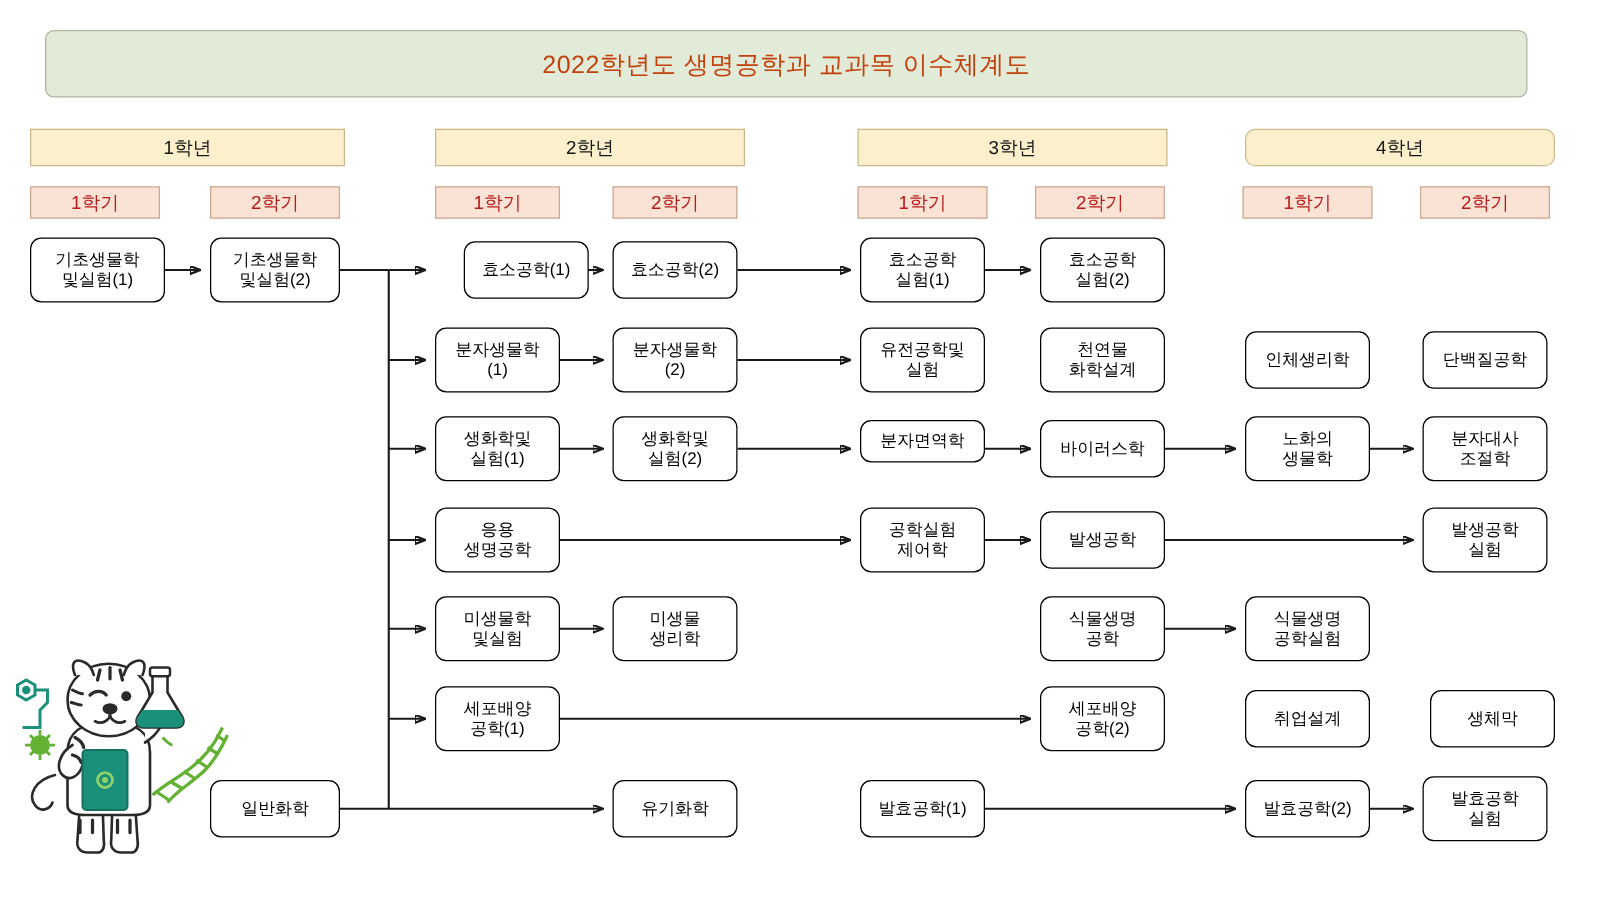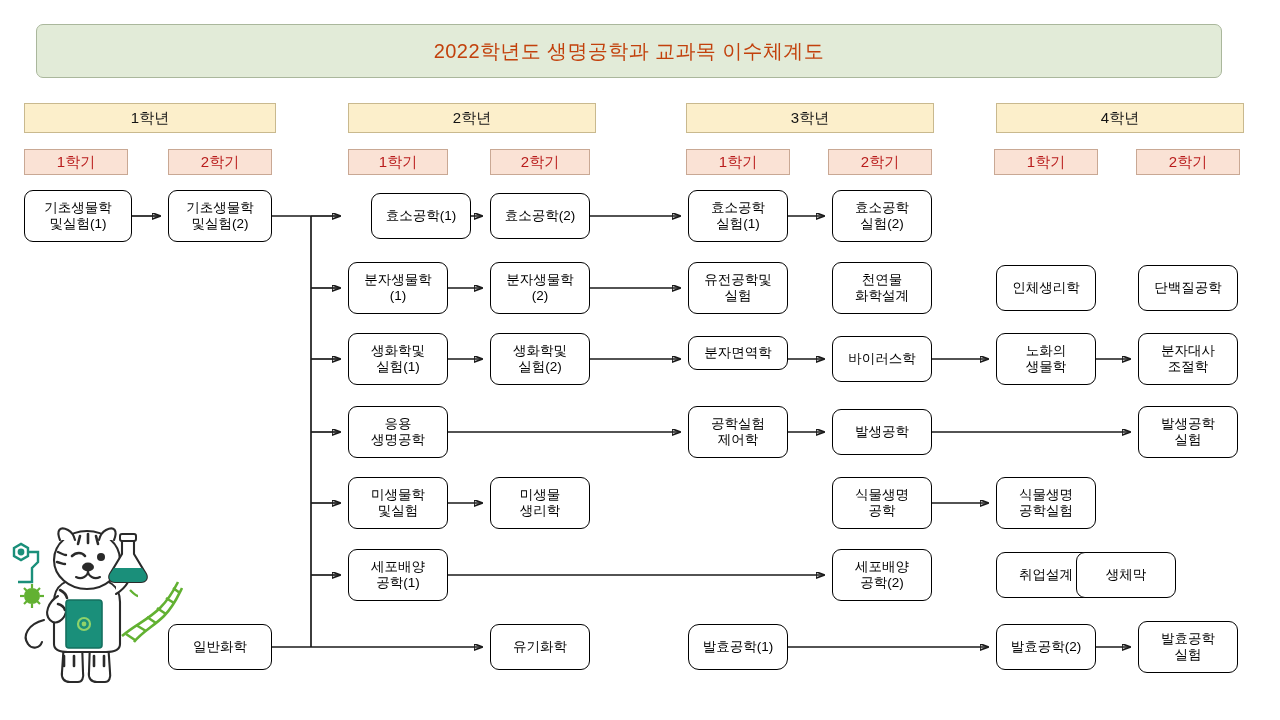--- a/index.html
+++ b/index.html
@@ -115,21 +115,21 @@
 <div id="stage">
 
   <div class="title-banner">
     <span>2022학년도 생명공학과 교과목 이수체계도</span>
   </div>
 
   <div id="year-heads">
       <div class="year-head" style="left: 24px; top: 103px; width: 252px;">1학년</div>
       <div class="year-head" style="left: 348px; top: 103px; width: 248px;">2학년</div>
       <div class="year-head" style="left: 686px; top: 103px; width: 248px;">3학년</div>
-      <div class="year-head" style="left: 996px; top: 103px; width: 248px;">4학년</div>
+      <div class="year-head" style="left: 996px; top: 103px; width: 248px; border-radius: 8px;">4학년</div>
     </div>
 
   <div id="sem-heads">
       <div class="sem-head" style="left: 24px; top: 149px; width: 104px;">1학기</div>
       <div class="sem-head" style="left: 168px; top: 149px; width: 104px;">2학기</div>
       <div class="sem-head" style="left: 348px; top: 149px; width: 100px;">1학기</div>
       <div class="sem-head" style="left: 490px; top: 149px; width: 100px;">2학기</div>
       <div class="sem-head" style="left: 686px; top: 149px; width: 104px;">1학기</div>
       <div class="sem-head" style="left: 828px; top: 149px; width: 104px;">2학기</div>
       <div class="sem-head" style="left: 994px; top: 149px; width: 104px;">1학기</div>
@@ -226,24 +226,24 @@
 생리학</div>
       <div class="course" style="left: 832px; top: 477px; width: 100px; height: 52px;">식물생명
 공학</div>
       <div class="course" style="left: 996px; top: 477px; width: 100px; height: 52px;">식물생명
 공학실험</div>
       <div class="course" style="left: 348px; top: 549px; width: 100px; height: 52px;">세포배양
 공학(1)</div>
       <div class="course" style="left: 832px; top: 549px; width: 100px; height: 52px;">세포배양
 공학(2)</div>
       <div class="course" style="left: 996px; top: 552px; width: 100px; height: 46px;">취업설계</div>
-      <div class="course" style="left: 1076px; top: 552px; width: 100px; height: 46px;">생체막</div>
+      <div class="course" style="left: 1144px; top: 552px; width: 100px; height: 46px;">생체막</div>
       <div class="course" style="left: 168px; top: 624px; width: 104px; height: 46px;">일반화학</div>
       <div class="course" style="left: 490px; top: 624px; width: 100px; height: 46px;">유기화학</div>
-      <div class="course" style="left: 688px; top: 624px; width: 100px; height: 46px; border-radius: 11px;">발효공학(1)</div>
+      <div class="course" style="left: 688px; top: 624px; width: 100px; height: 46px;">발효공학(1)</div>
       <div class="course" style="left: 996px; top: 624px; width: 100px; height: 46px;">발효공학(2)</div>
       <div class="course" style="left: 1138px; top: 621px; width: 100px; height: 52px;">발효공학
 실험</div>
     </div>
 
   <svg id="mascot" viewBox="0 0 190 175">
 
     <g stroke="#1a8f7a" stroke-width="2.4" fill="none">
       <polygon points="12,24 19,20 26,24 26,32 19,36 12,32"></polygon>
       <circle cx="19" cy="28" r="3.4" fill="#1a8f7a" stroke="none"></circle>

